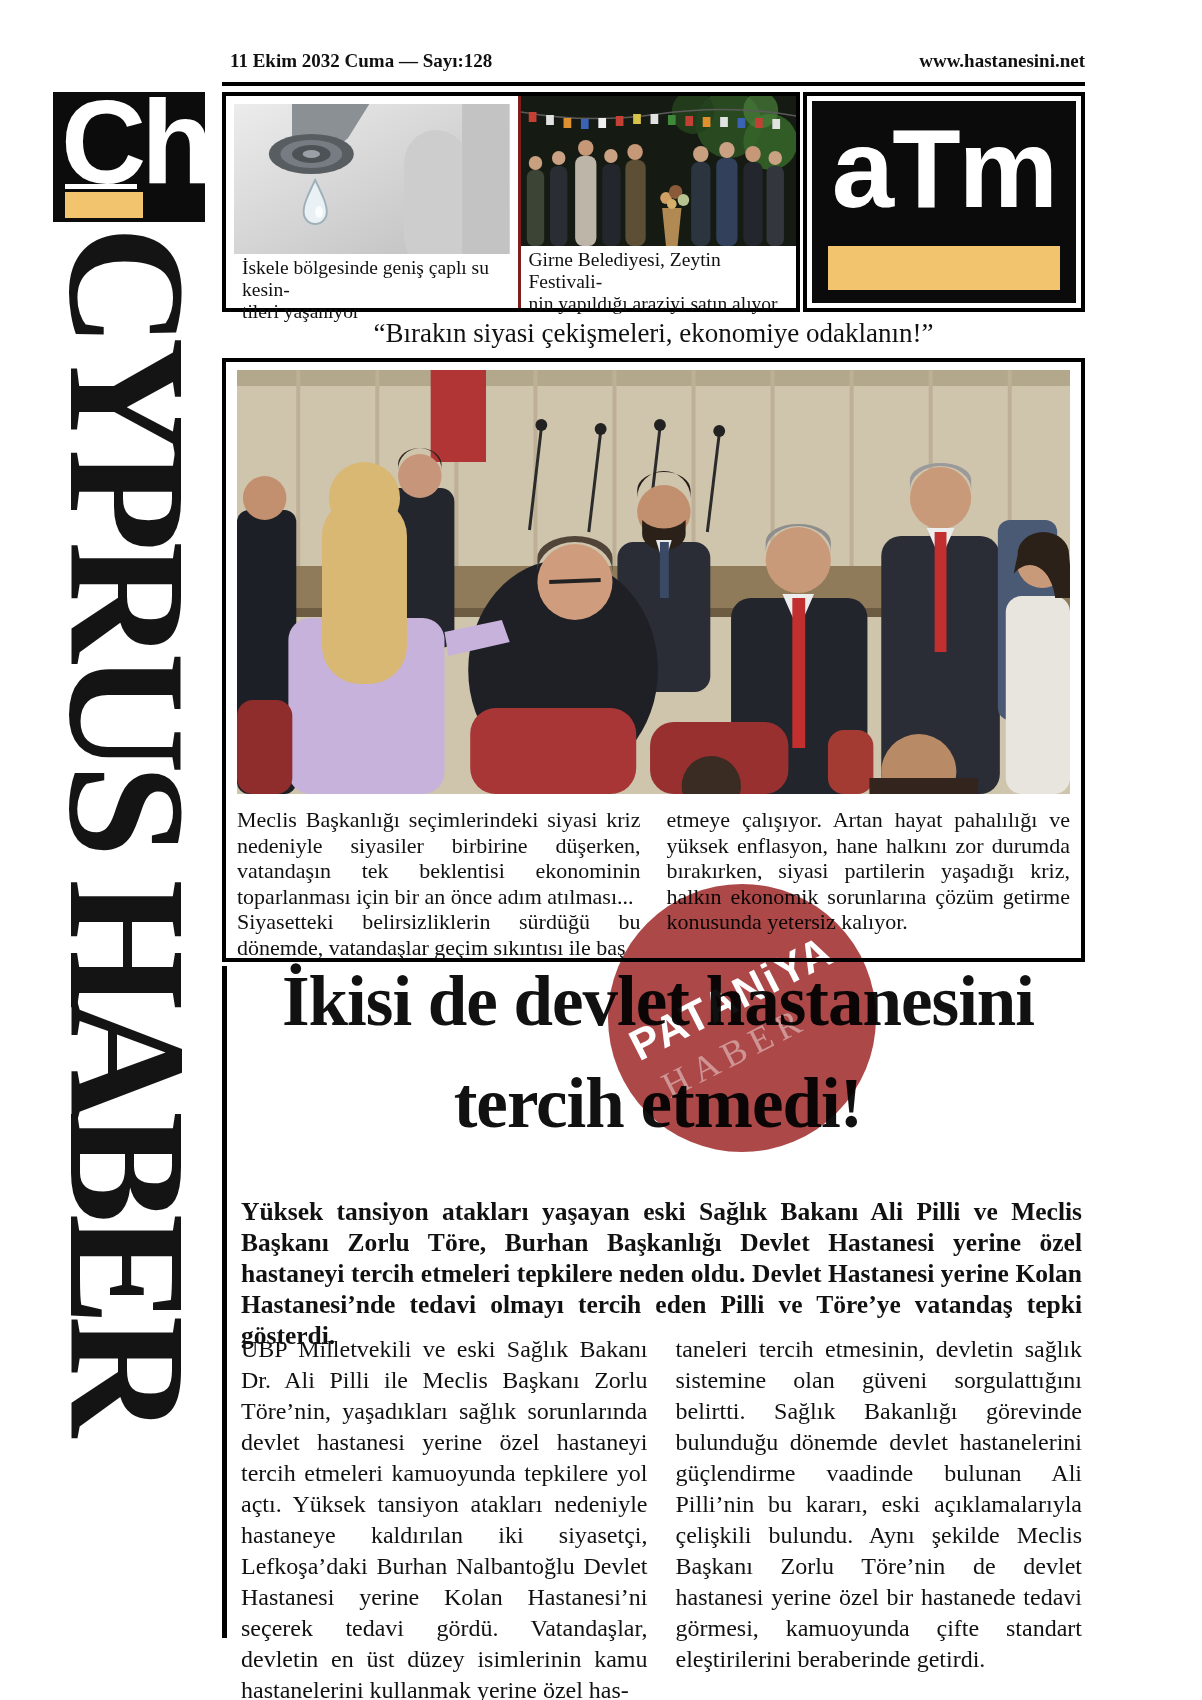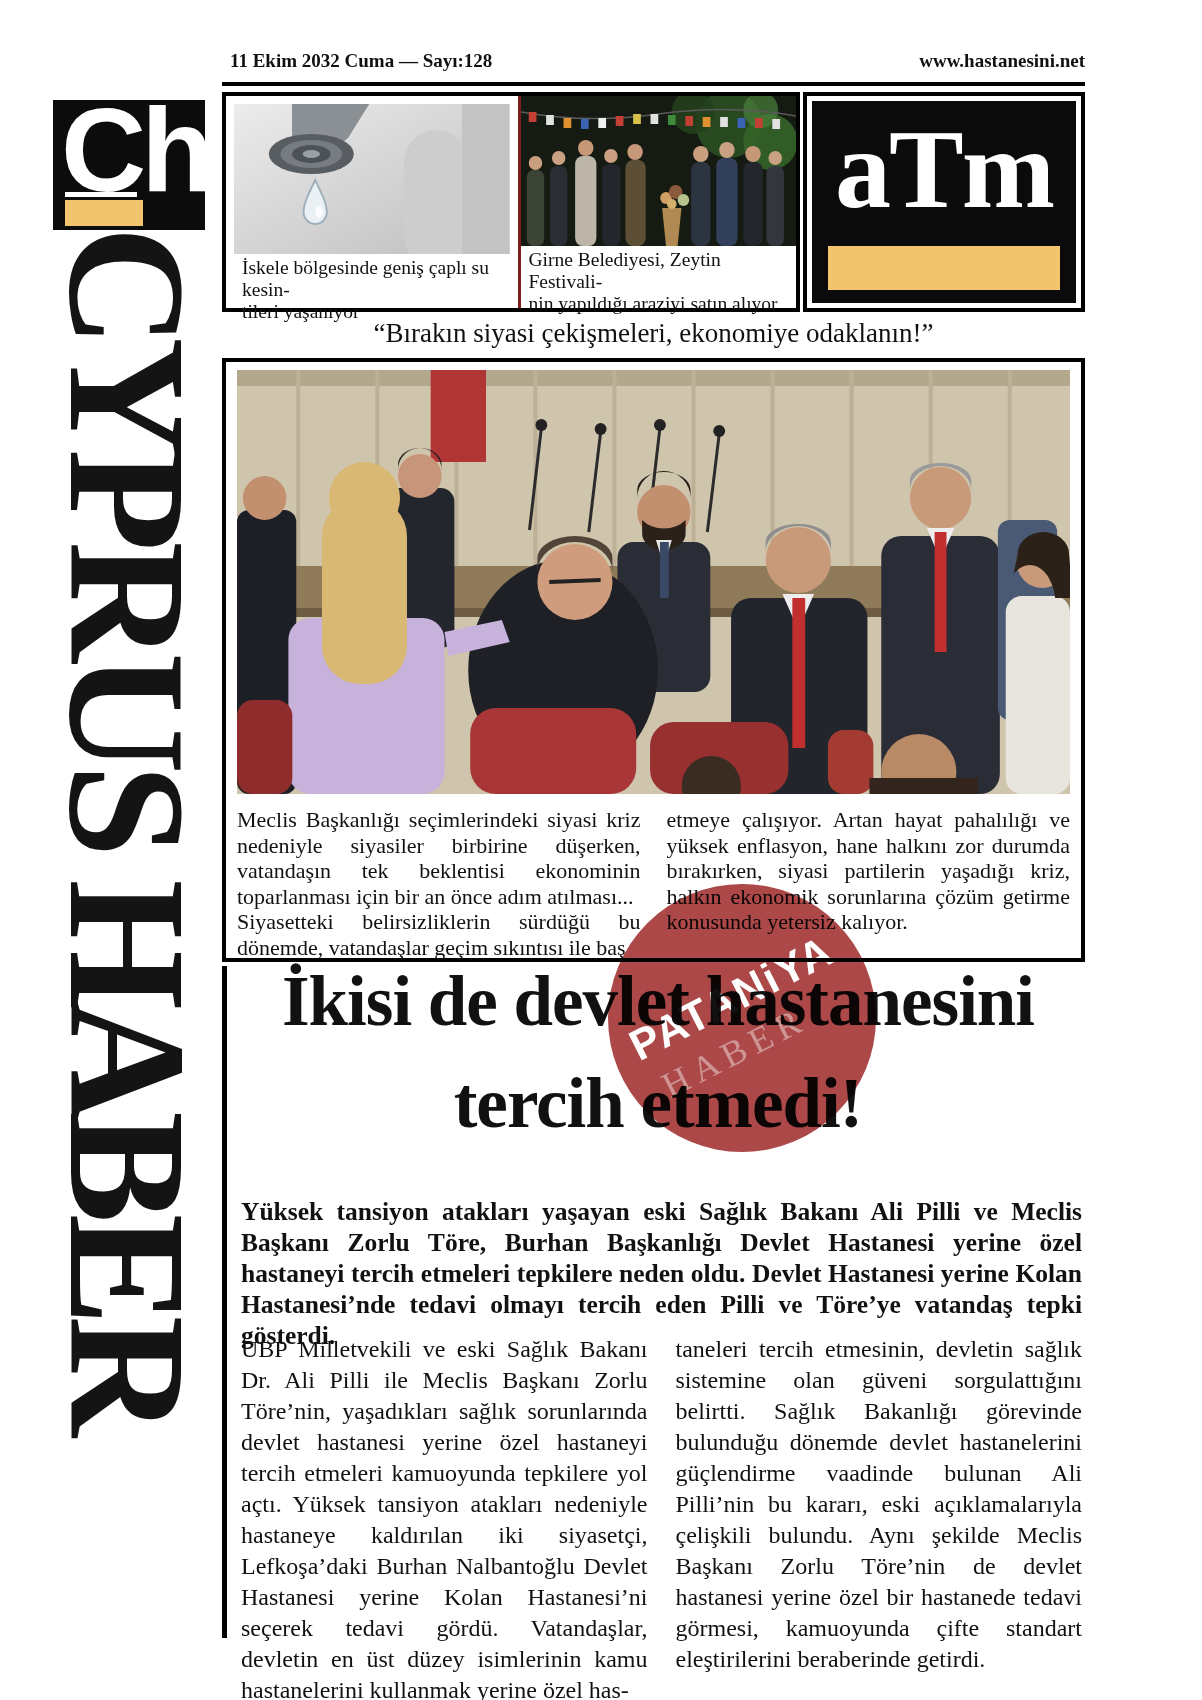--- a/index.html
+++ b/index.html
@@ -1,20 +1,20 @@
 <!DOCTYPE html>
 <html lang="tr"><head>
 <meta charset="utf-8">
 <style>
   html,body{margin:0;padding:0;background:#888;}
   .page{position:relative;width:1202px;height:1700px;background:#ffffff;
         font-family:"Liberation Serif",serif;color:#111;overflow:hidden;margin:0 auto;}
 
   
-  .ch-logo{position:absolute;left:53px;top:92px;width:152px;height:130px;background:#0c0c0c;overflow:hidden;margin-top:8px;}
+  .ch-logo{position:absolute;left:53px;top:92px;width:152px;height:130px;background:#0c0c0c;overflow:hidden;}
   .ch-text{position:absolute;left:8px;top:-14px;font-family:"Liberation Sans",sans-serif;
            font-weight:bold;font-size:118px;line-height:1.1;color:#fff;letter-spacing:-5px;}
   .ch-underline{position:absolute;left:12px;top:92px;width:72px;height:5px;background:#fff;}
   .ch-yellow{position:absolute;left:12px;top:100px;width:78px;height:26px;background:#f2c46d;}
   .masthead-title{position:absolute;left:46px;top:226px;height:1412px;width:162px;
                   writing-mode:vertical-rl;white-space:nowrap;font-weight:bold;
                   font-size:168px;line-height:160px;letter-spacing:-10px;color:#141414;}
 
   
   .header-meta{position:absolute;left:230px;top:50px;width:855px;display:flex;
@@ -28,21 +28,21 @@
   .photo-cell.second{border-left:3px solid #7f1d1d;}
   .cell-photo{height:150px;overflow:hidden;flex:none;}
   .cell-photo svg{display:block;width:100%;height:100%;}
   .cell-caption{padding:3px 8px 0 8px;font-size:19.5px;line-height:22px;white-space:pre-line;}
 
   
   .atm-box{position:absolute;left:803px;top:92px;width:282px;height:220px;border:4px solid #000;
            box-sizing:border-box;background:#fff;padding:5px;}
   .atm-inner{position:relative;width:100%;height:100%;background:#0b0b0b;}
   .atm-text{position:absolute;left:50%;top:0px;transform:translateX(-50%);
-            font-family:Liberation Serif, serif;font-weight:bold;font-size:112px;
+            font-family:Liberation Sans, sans-serif;font-weight:bold;font-size:112px;
             line-height:1.22;color:#fff;letter-spacing:-2px;}
   .atm-bar{position:absolute;left:50%;bottom:13px;transform:translateX(-50%);
            width:232px;height:44px;background:#f2c46d;}
 
   
   .headline1{position:absolute;left:222px;top:312px;width:863px;margin:0;text-align:center;
              font-weight:normal;font-size:27px;line-height:42px;white-space:nowrap;}
   .article1-box{position:absolute;left:222px;top:358px;width:863px;height:604px;border:4px solid #000;
                 box-sizing:border-box;padding:8px 11px;background:#fff;}
   .main-photo{width:100%;height:424px;overflow:hidden;background:#c9c2b2;}

